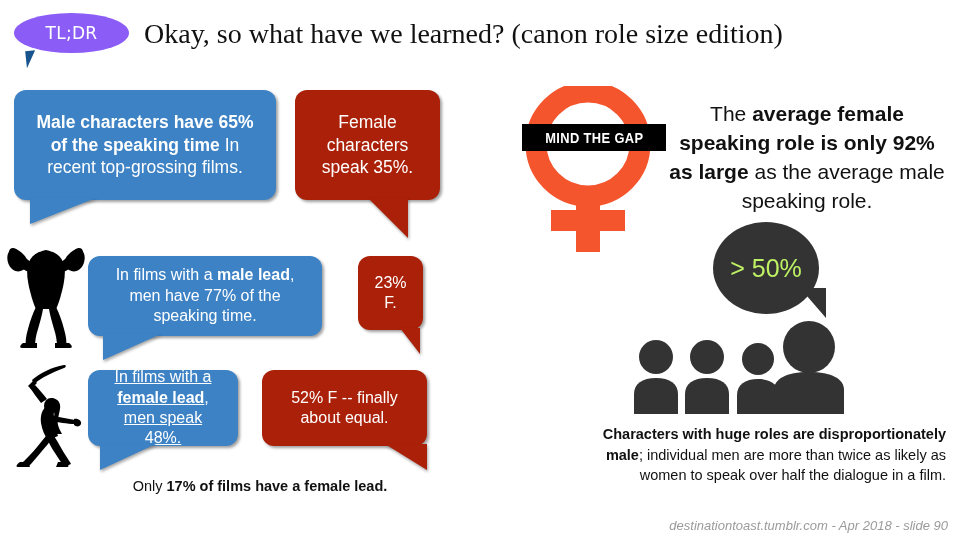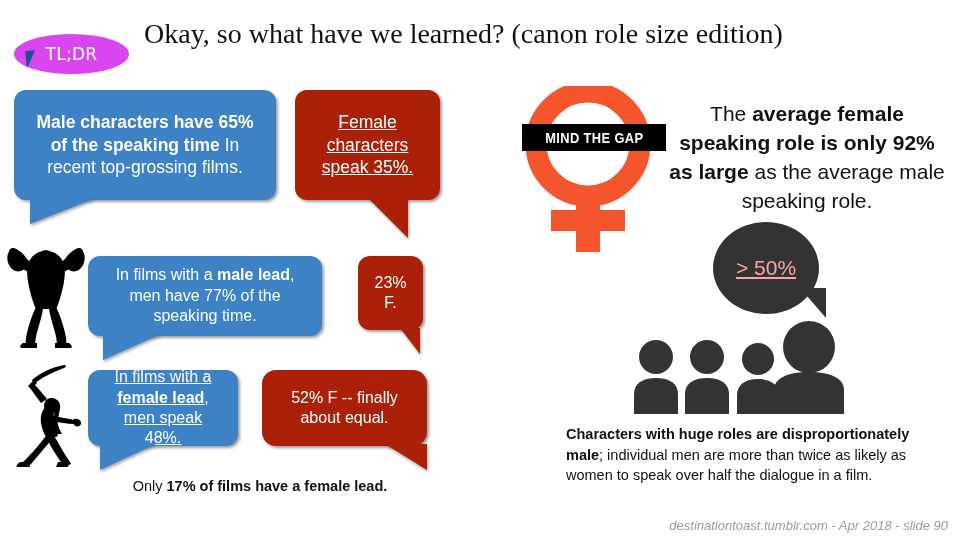--- a/index.html
+++ b/index.html
@@ -10,22 +10,22 @@
     width: 960px; height: 540px;
     position: relative;
     overflow: hidden;
     font-family: "Liberation Sans", sans-serif;
     -webkit-font-smoothing: antialiased;
   }
   .abs { position: absolute; }
 
   
   #tldr-badge {
-    left: 14px; top: 34px; width: 115px; height: 40px;
-    background: #d946ef;
+    left: 14px; top: 13px; width: 115px; height: 40px;
+    background: #8b5cf6;
     border-radius: 50% / 50%;
     display: flex; align-items: center; justify-content: center;
   }
   #tldr-badge .label {
     color: #ffffff;
     font-size: 17px;
     letter-spacing: .3px;
     font-family: "DejaVu Sans", sans-serif;
   }
   #tldr-tail {
@@ -64,21 +64,21 @@
   #bubble-male-time { left: 14px; top: 90px; width: 262px; height: 110px; }
   #bubble-male-time .txt { font-size: 17.5px; }
   #tail-male-time {
     left: 30px; top: 198px;
     border-top: 26px solid #3C82C4;
     border-right: 66px solid transparent;
     filter: drop-shadow(1px 2px 1.5px rgba(0,0,0,.35));
   }
 
   
-  #bubble-female-speak { left: 295px; top: 90px; width: 145px; height: 110px; text-decoration: underline; }
+  #bubble-female-speak { left: 295px; top: 90px; width: 145px; height: 110px; }
   #bubble-female-speak .txt { font-size: 17.5px; }
   #tail-female-speak {
     left: 368px; top: 198px;
     border-top: 40px solid #AA2008;
     border-left: 40px solid transparent;
     filter: drop-shadow(1px 2px 1.5px rgba(0,0,0,.35));
   }
 
   
   #bubble-male-lead { left: 88px; top: 256px; width: 234px; height: 80px; }
@@ -104,21 +104,21 @@
   #bubble-female-lead { left: 88px; top: 370px; width: 150px; height: 76px; }
   #bubble-female-lead .txt { font-size: 16px; text-decoration: underline; }
   #tail-female-lead {
     left: 100px; top: 444px;
     border-top: 26px solid #3C82C4;
     border-right: 56px solid transparent;
     filter: drop-shadow(1px 2px 1.5px rgba(0,0,0,.35));
   }
 
   
-  #bubble-52f { left: 262px; top: 370px; width: 165px; height: 76px; border-radius: 14px; }
+  #bubble-52f { left: 262px; top: 370px; width: 165px; height: 76px; }
   #bubble-52f .txt { font-size: 16px; }
   #tail-52f {
     left: 385px; top: 444px;
     border-top: 26px solid #AA2008;
     border-left: 42px solid transparent;
     filter: drop-shadow(1px 2px 1.5px rgba(0,0,0,.35));
   }
 
   #caption-female-lead {
     left: 70px; top: 478px; width: 380px;
@@ -154,32 +154,32 @@
   }
   #text-avg-role b { font-weight: bold; }
 
   
   #bubble-over50 {
     left: 713px; top: 222px; width: 106px; height: 92px;
     background: #333333;
     border-radius: 50%;
     display: flex; align-items: center; justify-content: center;
   }
-  #bubble-over50 .txt { color: #fca5a5; font-size: 21px; text-decoration: underline; }
+  #bubble-over50 .txt { color: #bef264; font-size: 25px; }
   #tail-over50 {
     left: 800px; top: 288px;
     border-top: 30px solid #333333;
     border-left: 26px solid transparent;
   }
 
   #people-group { left: 628px; top: 316px; width: 220px; height: 98px; }
 
   #caption-huge-roles {
     left: 566px; top: 424px; width: 380px;
-    text-align: left; font-size: 14.5px; line-height: 1.42;
+    text-align: right; font-size: 14.5px; line-height: 1.42;
     color: #111111;
   }
   #caption-huge-roles b { font-weight: bold; }
 
   #footer-credit {
     left: 560px; top: 507px; width: 388px;
     text-align: right;
     font-size: 13px;
     font-style: italic;
     color: #9B9B9B;

